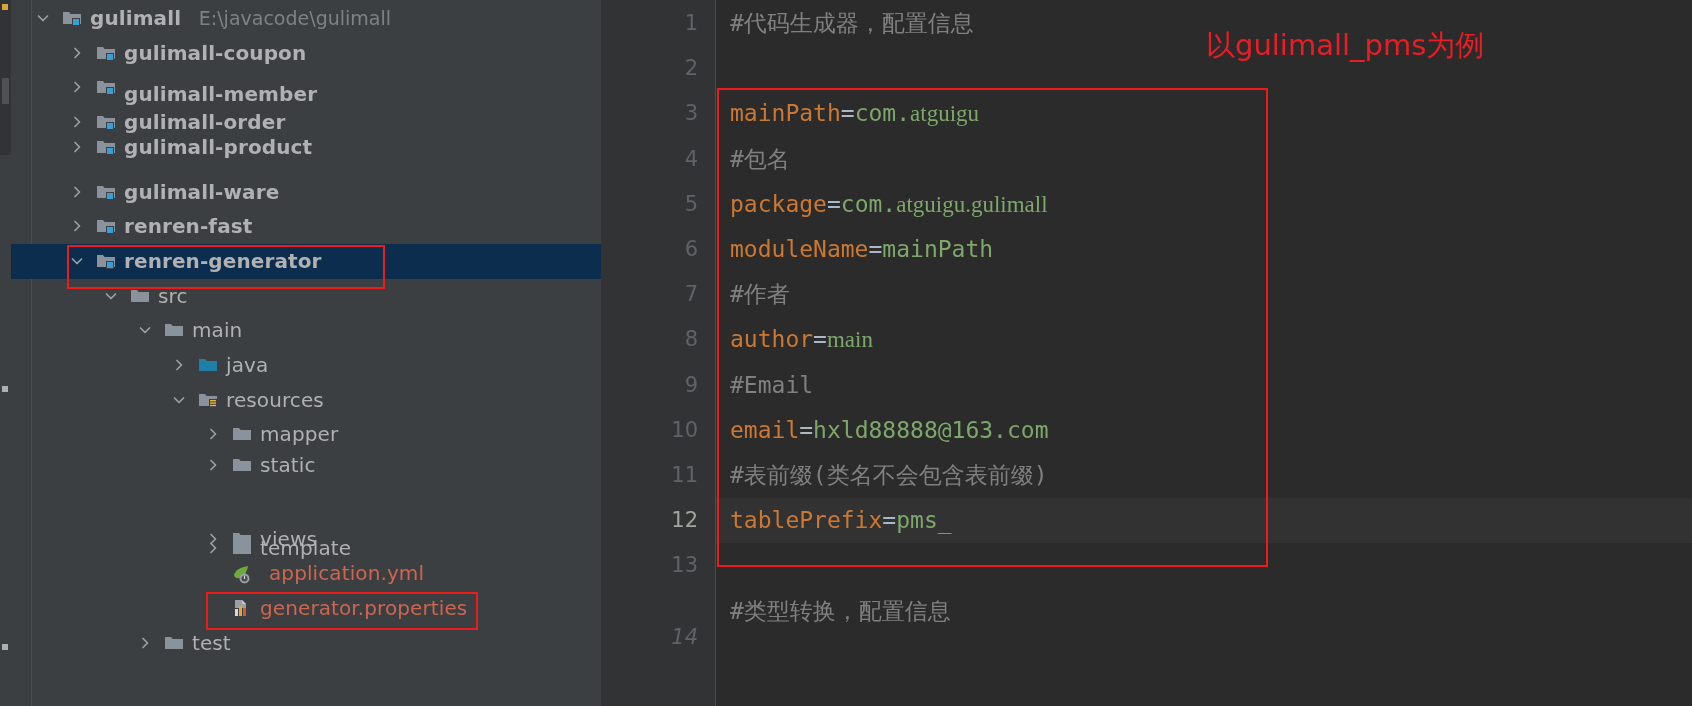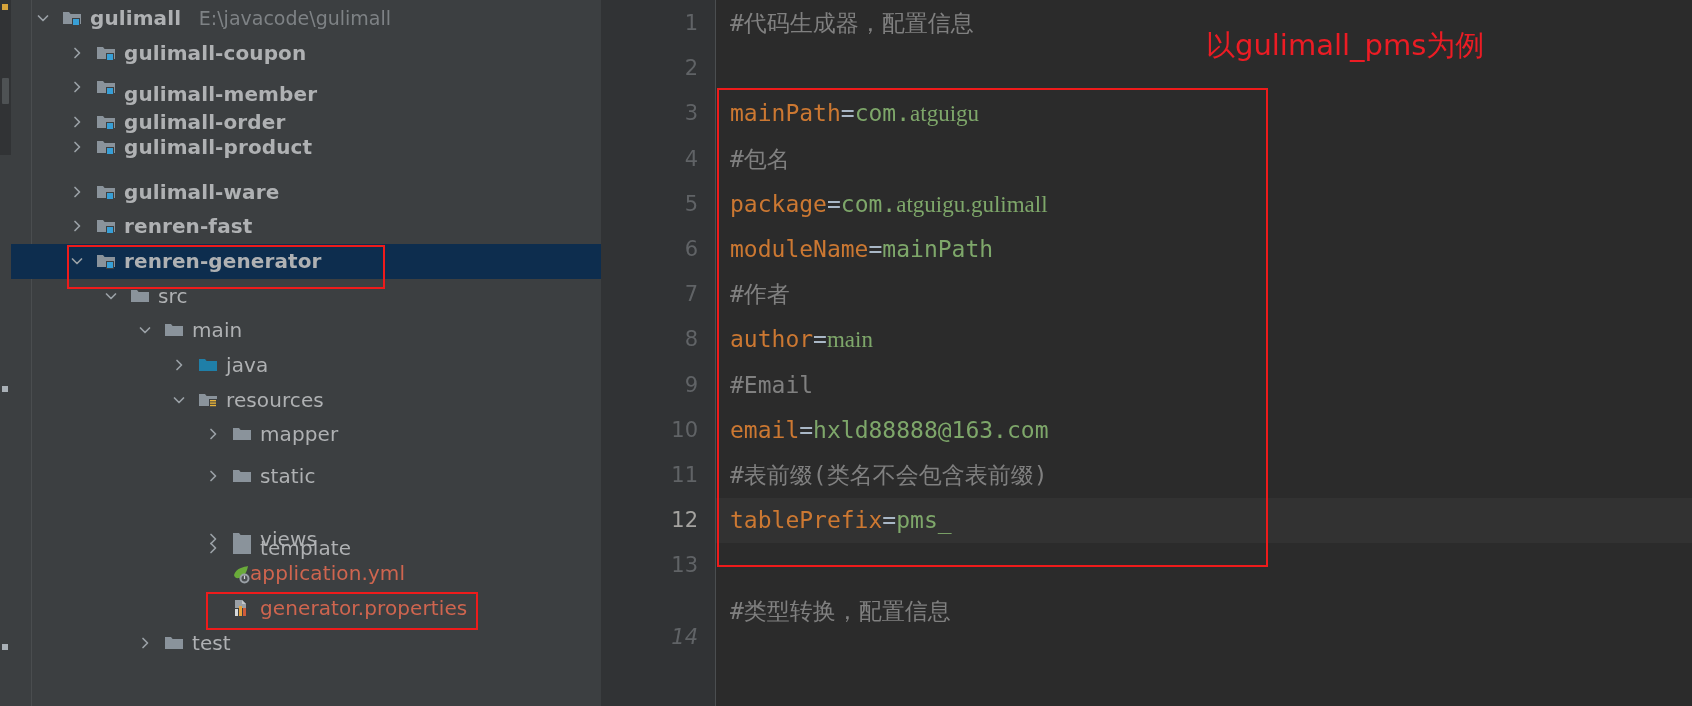--- a/index.html
+++ b/index.html
@@ -429,21 +429,21 @@
               </svg>
             </span>
           </span>
           <span style="position:absolute;left:220px;top:6px;">
             <span class="node-icon"><svg width="22" height="22" viewBox="0 0 22 22">
                 <path d="M2 5h6l1.6 2H20v10H2z" fill="#8a939b"></path>
               </svg></span>
           </span>
           <span class="node-label" style="left:249px;top:5px;">mapper</span>
         </div>
-        <div class="tree-row" style="top: 459px;">
+        <div class="tree-row" style="top: 448px;">
           <span style="position:absolute;left:194px;top:9px;">
             <span class="twisty">
               <svg width="16" height="16" viewBox="0 0 16 16">
                 <path d="M6 3.5 L10.5 8 L6 12.5" fill="none" stroke="#9aa0a6" stroke-width="1.7" stroke-linecap="round" stroke-linejoin="round"></path>
               </svg>
             </span>
           </span>
           <span style="position:absolute;left:220px;top:6px;">
             <span class="node-icon"><svg width="22" height="22" viewBox="0 0 22 22">
                 <path d="M2 5h6l1.6 2H20v10H2z" fill="#8a939b"></path>
@@ -483,21 +483,21 @@
         </div>
         <div class="tree-row" style="top: 556.2px;">
           <span style="position:absolute;left:220px;top:6px;">
             <span class="node-icon"><svg width="24" height="24" viewBox="0 0 24 24">
                 <path d="M3 13c2-7 10-8 14-9 -1 6-4 11-9 12 -3 .6-4.6-.9-5-3z" fill="#6aab3a"></path>
                 <circle cx="13.5" cy="16.5" r="5" fill="#9aa0a6"></circle>
                 <circle cx="13.5" cy="16.5" r="3" fill="#4a4d4f"></circle>
                 <rect x="12.9" y="13.6" width="1.2" height="3.4" fill="#d2d5d7"></rect>
               </svg></span>
           </span>
-          <span class="node-label file-red" style="left:239px;top:5px;">application.yml</span>
+          <span class="node-label file-red" style="left:258px;top:5px;">application.yml</span>
         </div>
         <div class="tree-row" style="top: 590.9px;">
           <span style="position:absolute;left:220px;top:6px;">
             <span class="node-icon"><svg width="22" height="22" viewBox="0 0 22 22">
                 <path d="M4 3h7l4 4v4H4z" fill="#9aa0a6"></path>
                 <path d="M11 3l4 4h-4z" fill="#c4c8cb"></path>
                 <rect x="4" y="12" width="3" height="7" fill="#d6d9db"></rect>
                 <rect x="8" y="9" width="3" height="10" fill="#e8a33d"></rect>
                 <rect x="12" y="11" width="3" height="8" fill="#cf5b3a"></rect>
               </svg></span>

